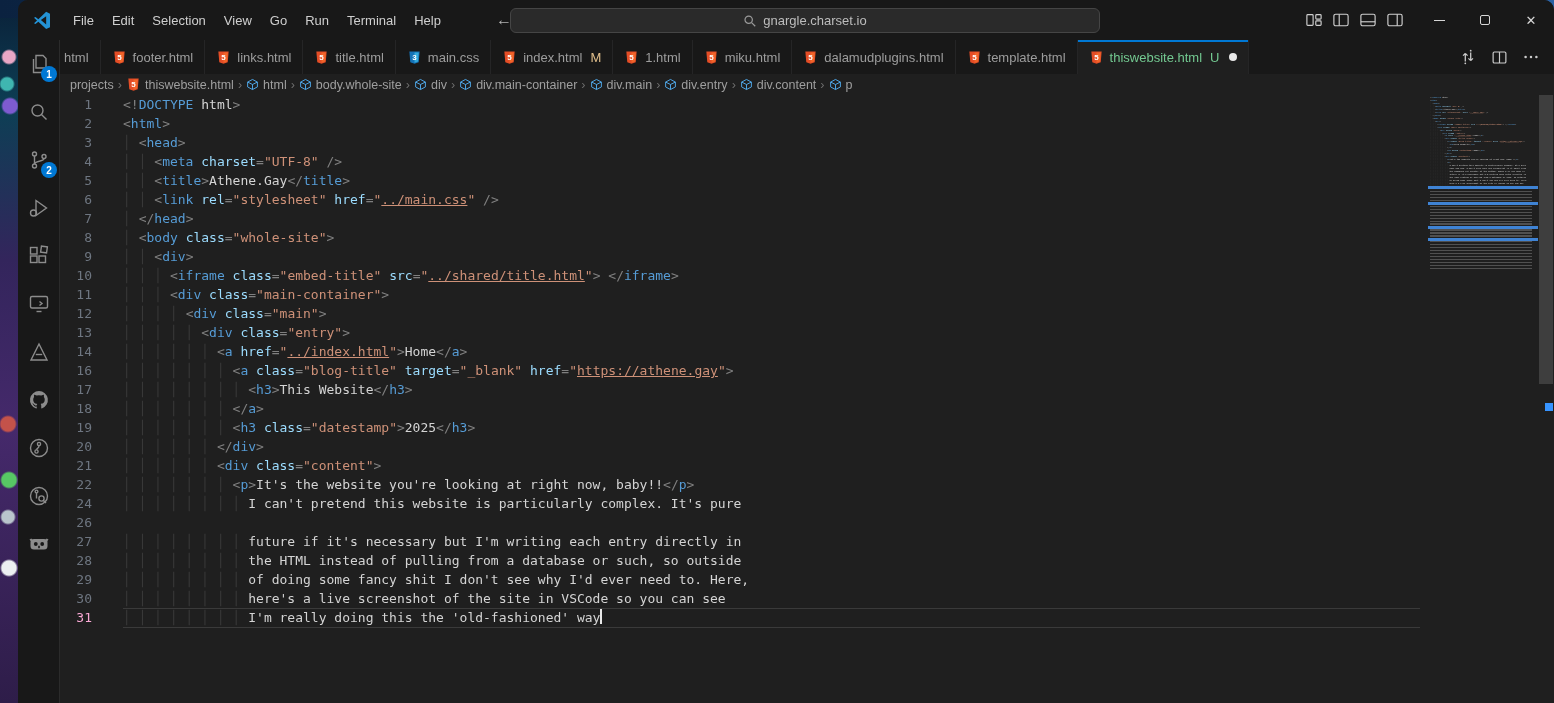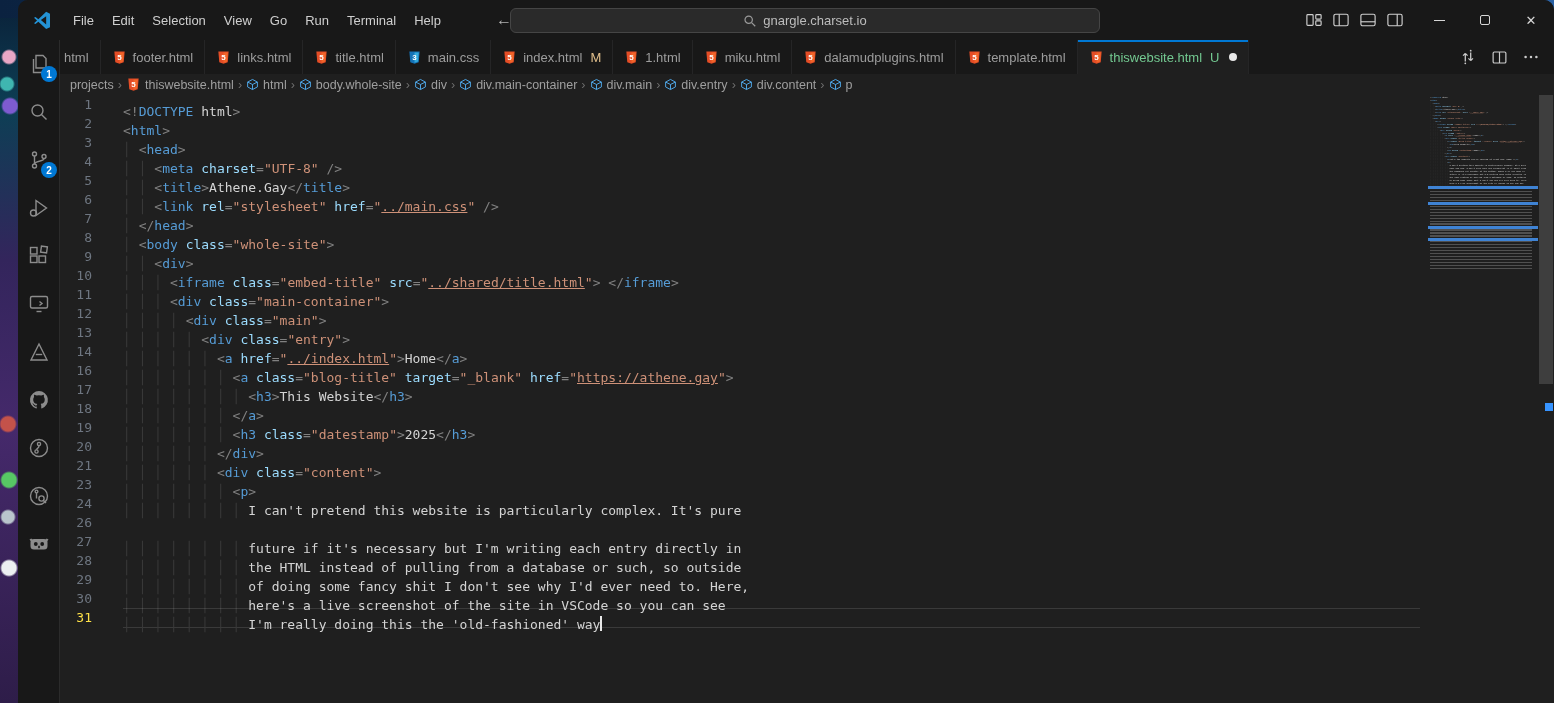--- a/index.html
+++ b/index.html
@@ -70,22 +70,22 @@
     font-size:12.5px; color:#9f9f9f; flex:none; }
   .crumb { display:flex; align-items:center; gap:4px; white-space:nowrap; }
   .crumb-sep { margin:0 4px; color:#6e6e6e; }
 
   
   .editor { position:relative; flex:1; background:#1f1f1f; overflow:hidden;
     font-family:"DejaVu Sans Mono", monospace; font-size:13px; line-height:19px; }
   .code-lines { position:absolute; left:0; top:0; right:0; }
   .row { position:relative; height:19px; white-space:pre; }
   .ln { position:absolute; left:0; top:0; width:32px; text-align:right; color:#6e7681; }
-  .row.active .ln { color:#fde047; }
-  .code { position:absolute; left:63px; top:7px; }
+  .row.active .ln { color:#f9a8d4; }
+  .code { position:absolute; left:63px; top:0; }
   .row.active::before { content:""; position:absolute; left:63px; right:134px; top:0; height:18px;
     border-top:1px solid rgba(255,255,255,0.12); border-bottom:1px solid rgba(255,255,255,0.12); }
   .tk-p{color:#808080} .tk-t{color:#569cd6} .tk-a{color:#9cdcfe} .tk-s{color:#ce9178}
   .tk-l{color:#ce9178; text-decoration:underline} .tk-w{color:#d4d4d4} .tk-g{color:#3a3a3a}
   .cursor { display:inline-block; width:2px; height:15px; background:#e8e8e8; vertical-align:-2px; }
 
   
   .minimap { position:absolute; left:1368px; top:0; width:110px; height:100%; overflow:hidden; }
   .minimap-inner { position:absolute; left:2px; top:1px; width:720px; transform:scale(0.155); transform-origin:0 0; }
   .mini-row { height:19px; white-space:pre; }
@@ -488,21 +488,21 @@
             <div class="row"><span class="ln">11</span><span class="code"><span class="tk-g">│ │ │ </span><span class="tk-p">&lt;</span><span class="tk-t">div</span><span class="tk-w"> </span><span class="tk-a">class</span><span class="tk-p">=</span><span class="tk-s">"main-container"</span><span class="tk-p">&gt;</span></span></div>
             <div class="row"><span class="ln">12</span><span class="code"><span class="tk-g">│ │ │ │ </span><span class="tk-p">&lt;</span><span class="tk-t">div</span><span class="tk-w"> </span><span class="tk-a">class</span><span class="tk-p">=</span><span class="tk-s">"main"</span><span class="tk-p">&gt;</span></span></div>
             <div class="row"><span class="ln">13</span><span class="code"><span class="tk-g">│ │ │ │ │ </span><span class="tk-p">&lt;</span><span class="tk-t">div</span><span class="tk-w"> </span><span class="tk-a">class</span><span class="tk-p">=</span><span class="tk-s">"entry"</span><span class="tk-p">&gt;</span></span></div>
             <div class="row"><span class="ln">14</span><span class="code"><span class="tk-g">│ │ │ │ │ │ </span><span class="tk-p">&lt;</span><span class="tk-t">a</span><span class="tk-w"> </span><span class="tk-a">href</span><span class="tk-p">=</span><span class="tk-s">"</span><span class="tk-l">../index.html</span><span class="tk-s">"</span><span class="tk-p">&gt;</span><span class="tk-w">Home</span><span class="tk-p">&lt;/</span><span class="tk-t">a</span><span class="tk-p">&gt;</span></span></div>
             <div class="row"><span class="ln">16</span><span class="code"><span class="tk-g">│ │ │ │ │ │ │ </span><span class="tk-p">&lt;</span><span class="tk-t">a</span><span class="tk-w"> </span><span class="tk-a">class</span><span class="tk-p">=</span><span class="tk-s">"blog-title"</span><span class="tk-w"> </span><span class="tk-a">target</span><span class="tk-p">=</span><span class="tk-s">"_blank"</span><span class="tk-w"> </span><span class="tk-a">href</span><span class="tk-p">=</span><span class="tk-s">"</span><span class="tk-l">https://athene.gay</span><span class="tk-s">"</span><span class="tk-p">&gt;</span></span></div>
             <div class="row"><span class="ln">17</span><span class="code"><span class="tk-g">│ │ │ │ │ │ │ │ </span><span class="tk-p">&lt;</span><span class="tk-t">h3</span><span class="tk-p">&gt;</span><span class="tk-w">This Website</span><span class="tk-p">&lt;/</span><span class="tk-t">h3</span><span class="tk-p">&gt;</span></span></div>
             <div class="row"><span class="ln">18</span><span class="code"><span class="tk-g">│ │ │ │ │ │ │ </span><span class="tk-p">&lt;/</span><span class="tk-t">a</span><span class="tk-p">&gt;</span></span></div>
             <div class="row"><span class="ln">19</span><span class="code"><span class="tk-g">│ │ │ │ │ │ │ </span><span class="tk-p">&lt;</span><span class="tk-t">h3</span><span class="tk-w"> </span><span class="tk-a">class</span><span class="tk-p">=</span><span class="tk-s">"datestamp"</span><span class="tk-p">&gt;</span><span class="tk-w">2025</span><span class="tk-p">&lt;/</span><span class="tk-t">h3</span><span class="tk-p">&gt;</span></span></div>
             <div class="row"><span class="ln">20</span><span class="code"><span class="tk-g">│ │ │ │ │ │ </span><span class="tk-p">&lt;/</span><span class="tk-t">div</span><span class="tk-p">&gt;</span></span></div>
             <div class="row"><span class="ln">21</span><span class="code"><span class="tk-g">│ │ │ │ │ │ </span><span class="tk-p">&lt;</span><span class="tk-t">div</span><span class="tk-w"> </span><span class="tk-a">class</span><span class="tk-p">=</span><span class="tk-s">"content"</span><span class="tk-p">&gt;</span></span></div>
-            <div class="row"><span class="ln">23</span><span class="code"><span class="tk-g">│ │ │ │ │ │ │ </span><span class="tk-p">&lt;</span><span class="tk-t">p</span><span class="tk-p">&gt;</span></span></div>
+            <div class="row"><span class="ln">22</span><span class="code"><span class="tk-g">│ │ │ │ │ │ │ </span><span class="tk-p">&lt;</span><span class="tk-t">p</span><span class="tk-p">&gt;</span><span class="tk-w">It's the website you're looking at right now, baby!!</span><span class="tk-p">&lt;/</span><span class="tk-t">p</span><span class="tk-p">&gt;</span></span></div>
             <div class="row"><span class="ln">24</span><span class="code"><span class="tk-g">│ │ │ │ │ │ │ │ </span><span class="tk-w">I can't pretend this website is particularly complex. It's pure</span></span></div>
             <div class="row"><span class="ln">26</span></div>
             <div class="row"><span class="ln">27</span><span class="code"><span class="tk-g">│ │ │ │ │ │ │ │ </span><span class="tk-w">future if it's necessary but I'm writing each entry directly in</span></span></div>
             <div class="row"><span class="ln">28</span><span class="code"><span class="tk-g">│ │ │ │ │ │ │ │ </span><span class="tk-w">the HTML instead of pulling from a database or such, so outside</span></span></div>
             <div class="row"><span class="ln">29</span><span class="code"><span class="tk-g">│ │ │ │ │ │ │ │ </span><span class="tk-w">of doing some fancy shit I don't see why I'd ever need to. Here,</span></span></div>
             <div class="row"><span class="ln">30</span><span class="code"><span class="tk-g">│ │ │ │ │ │ │ │ </span><span class="tk-w">here's a live screenshot of the site in VSCode so you can see</span></span></div>
             <div class="row active"><span class="ln">31</span><span class="code"><span class="tk-g">│ │ │ │ │ │ │ │ </span><span class="tk-w">I'm really doing this the 'old-fashioned' way</span><span class="cursor"></span></span></div>
           </div>
 
         <div class="minimap">

